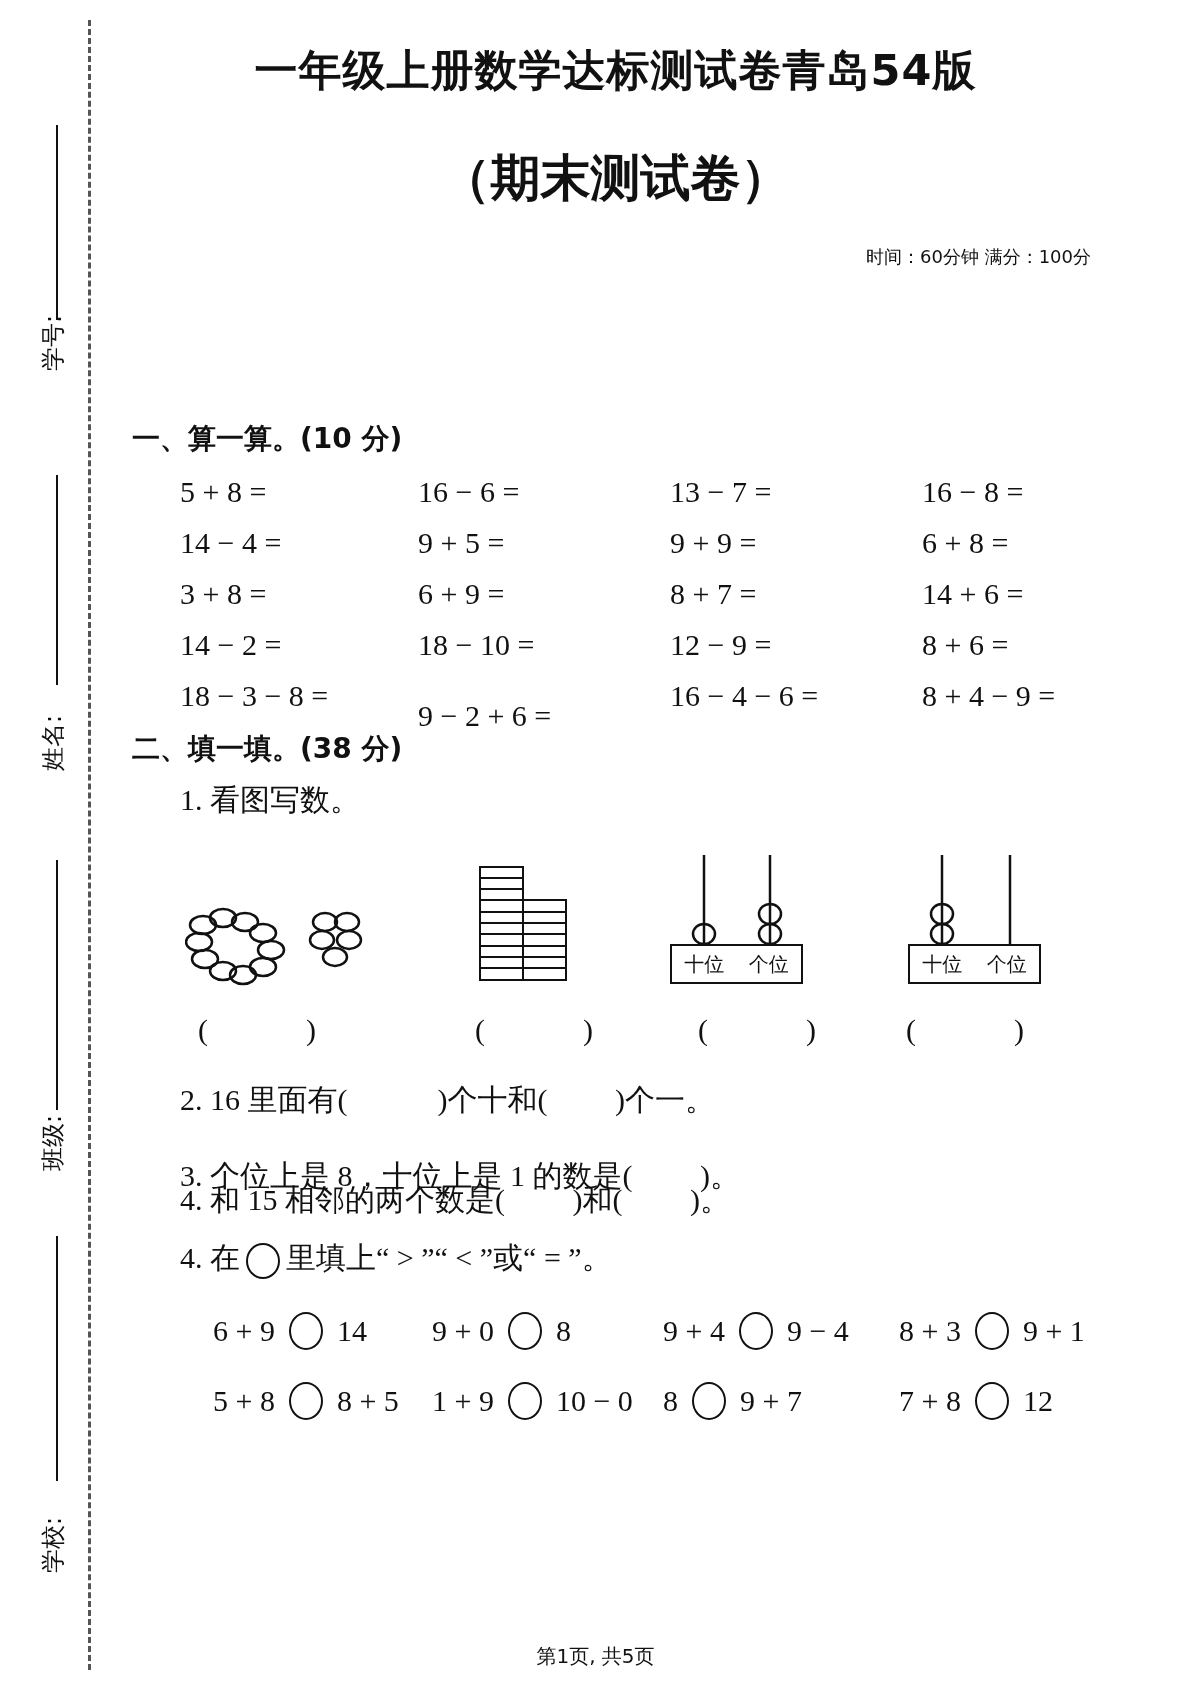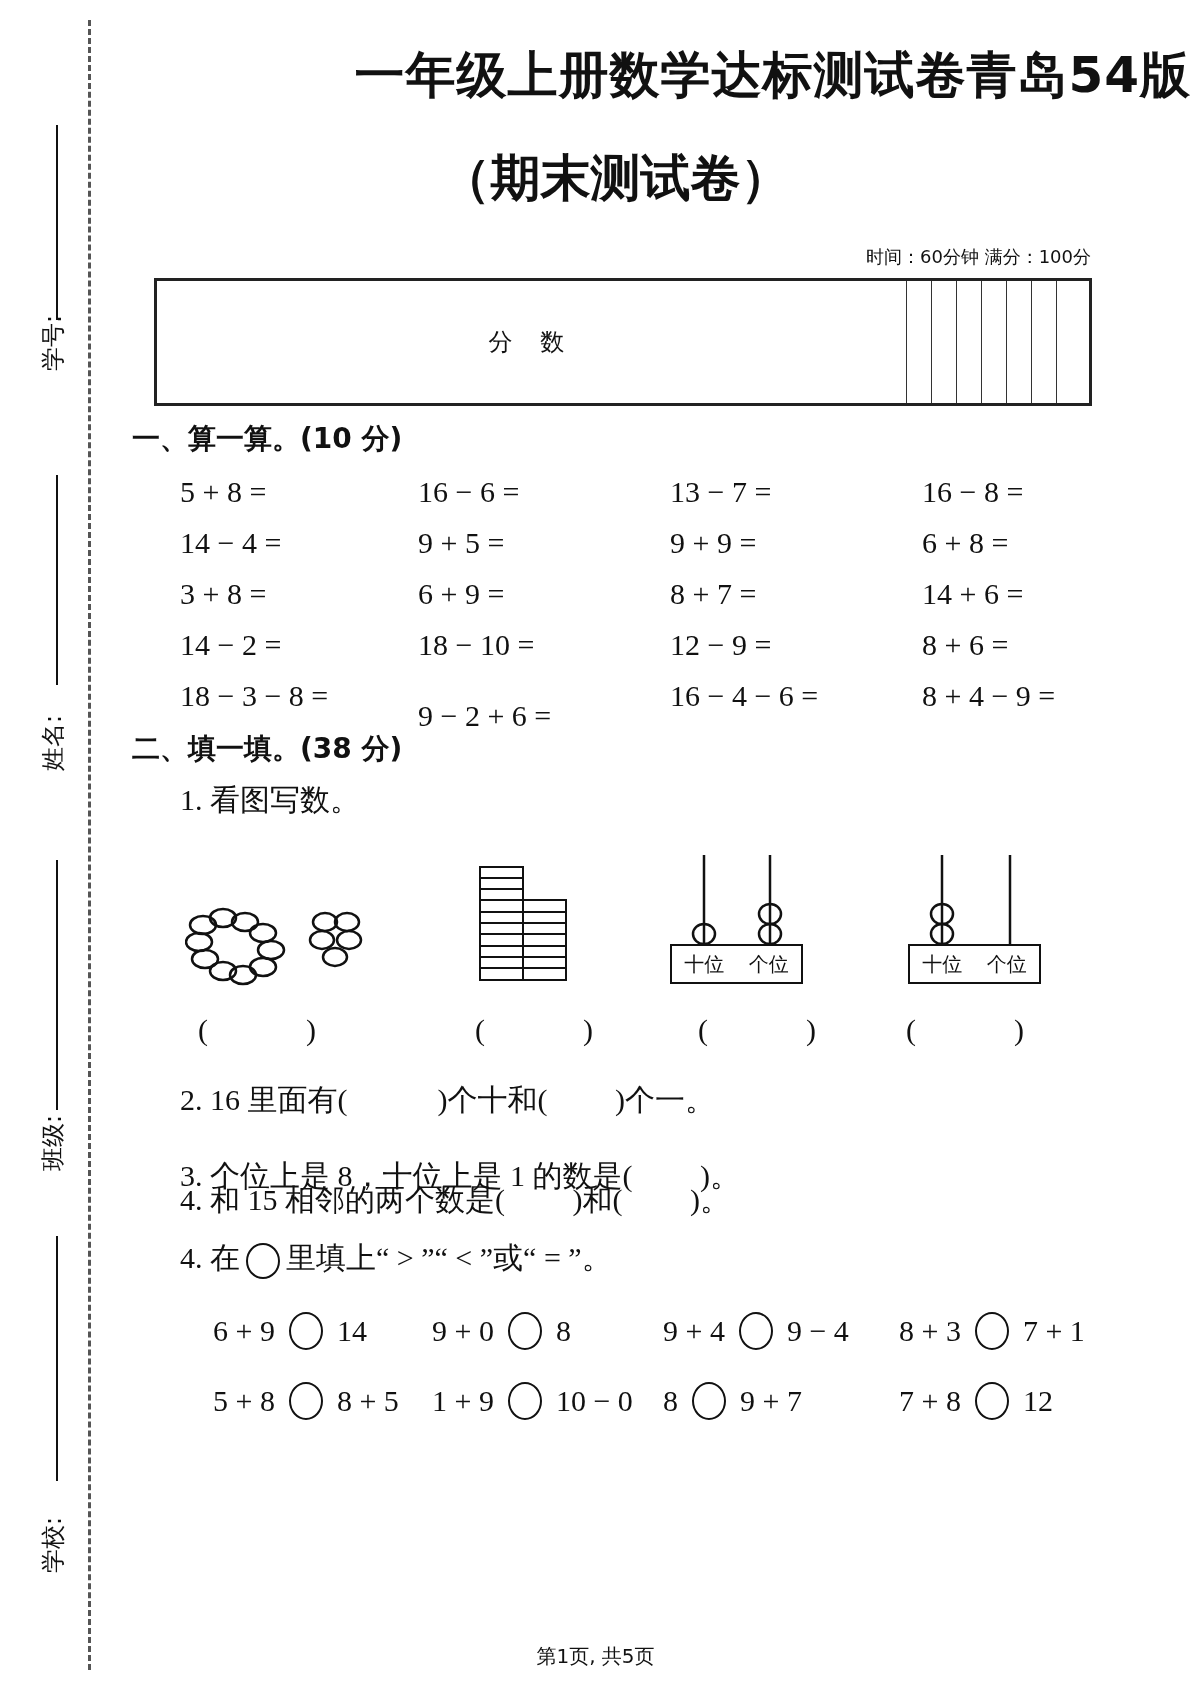--- a/index.html
+++ b/index.html
@@ -5,21 +5,21 @@
   html, body { margin: 0; padding: 0; background: #ffffff; }
   body { width: 1191px; height: 1684px; position: relative; overflow: hidden; color: #111; font-family: "Liberation Serif", "DejaVu Serif", serif; }
   .abs { position: absolute; }
 
   
   .dash-line { position: absolute; left: 88px; top: 20px; height: 1650px; border-left: 3px dashed #555; }
   .blank-line { position: absolute; left: 56px; width: 0; border-left: 2px solid #111; }
   .side-label { position: absolute; left: 22px; width: 60px; height: 30px; font-family: "DejaVu Sans", sans-serif; font-size: 24px; transform: rotate(-90deg); transform-origin: center center; text-align: center; white-space: nowrap; }
 
   .title { position: absolute; left: 0; width: 1191px; text-align: center; font-family: "DejaVu Sans", sans-serif; font-weight: bold; }
-  .t1 { top: 42px; font-size: 50px; letter-spacing: 1px; padding-left: 40px; box-sizing: border-box; text-align: right; }
+  .t1 { top: 42px; font-size: 43px; letter-spacing: 1px; padding-left: 40px; box-sizing: border-box; }
   .t2 { top: 145px; font-size: 50px; padding-left: 40px; box-sizing: border-box; }
 
   .meta { position: absolute; right: 100px; top: 245px; font-family: "DejaVu Sans", sans-serif; font-size: 18px; }
 
   table.score { position: absolute; left: 154px; top: 278px; width: 938px; height: 128px; border-collapse: collapse; border: 3px solid #222; }
   table.score td { border: 1.5px solid #333; text-align: center; font-family: "DejaVu Serif", serif; font-size: 24px; letter-spacing: 10px; }
   table.score tr { height: 64px; }
 
   .section-h { position: absolute; left: 132px; font-family: "DejaVu Sans", sans-serif; font-weight: bold; font-size: 28px; }
   .calc { position: absolute; font-size: 30px; white-space: nowrap; }
@@ -45,30 +45,20 @@
 <div class="side-label" style="top:1128px;">班级:</div>
 <div class="blank-line" style="top:1236px;height:245px;"></div>
 <div class="side-label" style="top:1530px;">学校:</div>
 
 <div class="title t1">一年级上册数学达标测试卷青岛54版</div>
 <div class="title t2">（期末测试卷）</div>
 <div class="meta">时间：60分钟  满分：100分</div>
 
 <table class="score">
   <tbody>
-  <tr>
-    <td>分 数</td>
-    <td></td>
-    <td></td>
-    <td></td>
-    <td></td>
-    <td></td>
-    <td></td>
-    <td></td>
-  </tr>
 </tbody>
   </table>
 
 <div class="section-h" style="top:420px;">一、算一算。(10 分)</div>
 
 <div class="calc" style="left:180px;top:475px;">5 + 8 =</div>
 <div class="calc" style="left:418px;top:475px;">16 − 6 =</div>
 <div class="calc" style="left:670px;top:475px;">13 − 7 =</div>
 <div class="calc" style="left:922px;top:475px;">16 − 8 =</div>
 
@@ -197,21 +187,21 @@
     <span>8</span>
 </div>
 <div class="cmp" style="left:663px;top:1312px;">
   <span>9 + 4</span>
     <span class="circle"></span>
     <span>9 − 4</span>
 </div>
 <div class="cmp" style="left:899px;top:1312px;">
   <span>8 + 3</span>
     <span class="circle"></span>
-    <span>7 + 1</span>
+    <span>9 + 1</span>
 </div>
 
 <div class="cmp" style="left:213px;top:1382px;">
   <span>5 + 8</span>
     <span class="circle"></span>
     <span>8 + 5</span>
 </div>
 <div class="cmp" style="left:432px;top:1382px;font-family:Liberation Serif, serif;">
   <span>1 + 9</span>
     <span class="circle"></span>

